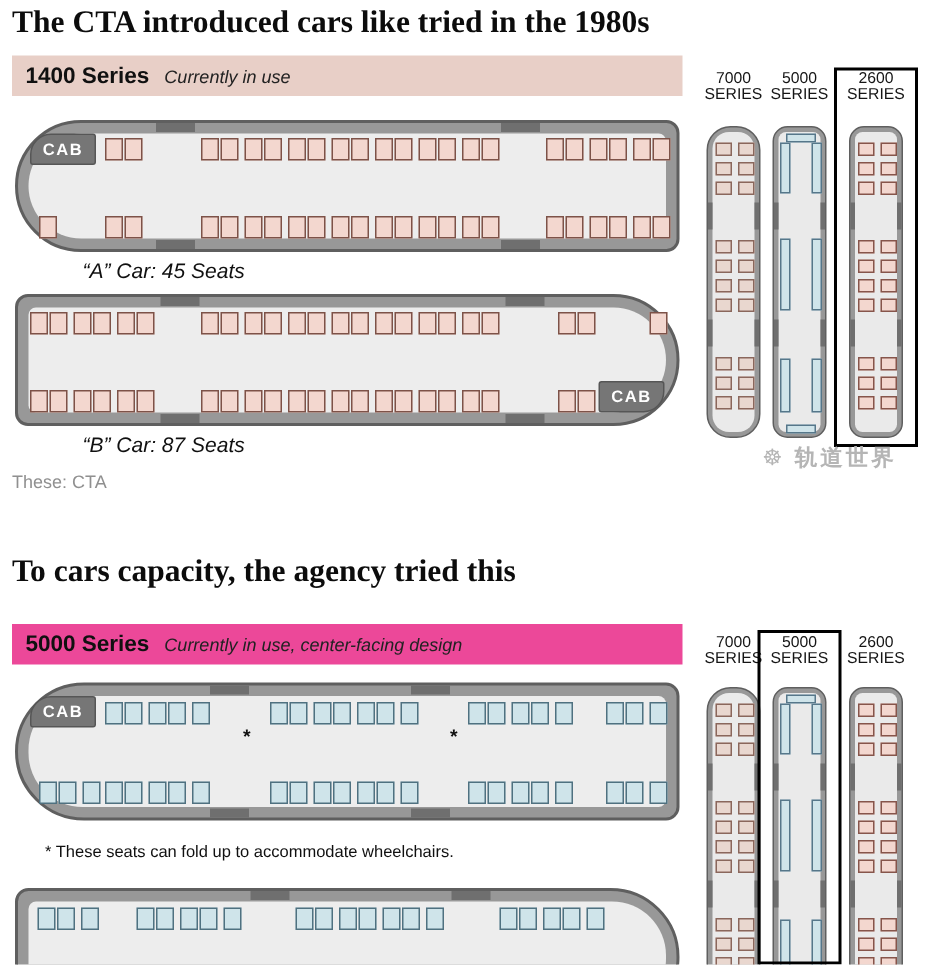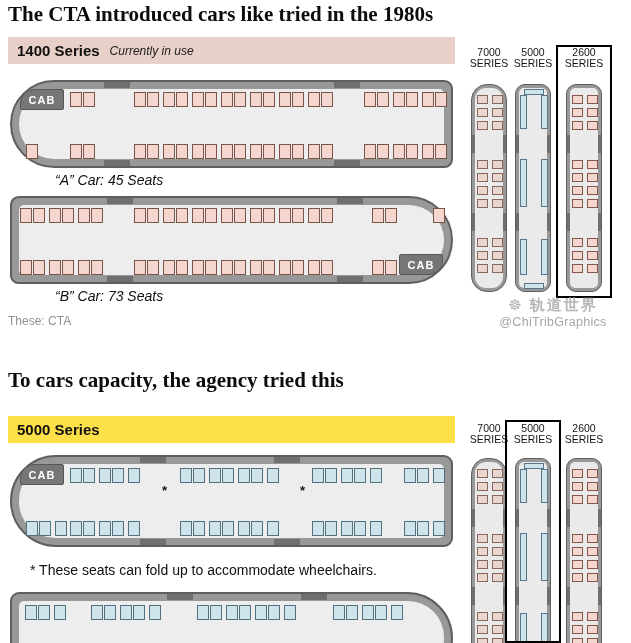--- a/index.html
+++ b/index.html
@@ -8,21 +8,21 @@
     font-family:"Liberation Sans","DejaVu Sans",sans-serif;
   }
   .abs{position:absolute}
   .headline{font-family:"Liberation Serif","DejaVu Serif",serif;font-weight:700;font-size:21px;line-height:1.15;color:#0c0c0c}
   .banner{height:27px;width:447px;display:flex;align-items:center;padding-left:9px;box-sizing:border-box}
   .banner-title{font-size:15px;font-weight:700;color:#101010}
   .banner-sub{font-size:12px;font-style:italic;color:#222;margin-left:10px}
   .caption{font-style:italic;font-size:14px;color:#101010}
   .incap{position:absolute;font-style:italic;font-size:14px;color:#101010;white-space:nowrap}
   .source{font-size:12px;color:#909090}
-  .note{font-size:14px;color:#101010}
+  .note{font-size:11px;color:#101010}
   .colhead{width:50px;text-align:center;font-size:10.5px;line-height:11px;color:#151515}
   .car{background:#989898;border:2px solid #5f5f5f;box-sizing:border-box}
   .taper-left{border-radius:46px 9px 9px 46px}
   .taper-right{border-radius:9px 46px 46px 9px}
   .floor{position:absolute;inset:7px;background:#ededed}
   .floor-left{border-radius:36px 5px 5px 36px}
   .floor-right{border-radius:5px 36px 36px 5px}
   .cab{position:absolute;width:44px;height:21px;background:#767676;border:1px solid #565656;color:#fff;
        font-size:11px;font-weight:700;letter-spacing:1px;display:flex;align-items:center;justify-content:center;box-sizing:border-box}
   .cab-tl{left:8px;top:7px;border-radius:14px 2px 2px 2px}
@@ -234,33 +234,33 @@
     <div class="seat" style="left: 222px; top: 62px; background: rgb(243, 215, 207); border-color: rgb(125, 82, 72);"></div>
     <div class="seat" style="left: 238px; top: 62px; background: rgb(243, 215, 207); border-color: rgb(125, 82, 72);"></div>
     <div class="seat" style="left: 251px; top: 62px; background: rgb(243, 215, 207); border-color: rgb(125, 82, 72);"></div>
     <div class="seat" style="left: 267px; top: 62px; background: rgb(243, 215, 207); border-color: rgb(125, 82, 72);"></div>
     <div class="seat" style="left: 280px; top: 62px; background: rgb(243, 215, 207); border-color: rgb(125, 82, 72);"></div>
     <div class="seat" style="left: 296px; top: 62px; background: rgb(243, 215, 207); border-color: rgb(125, 82, 72);"></div>
     <div class="seat" style="left: 309px; top: 62px; background: rgb(243, 215, 207); border-color: rgb(125, 82, 72);"></div>
     <div class="seat" style="left: 360px; top: 62px; background: rgb(243, 215, 207); border-color: rgb(125, 82, 72);"></div>
     <div class="seat" style="left: 373px; top: 62px; background: rgb(243, 215, 207); border-color: rgb(125, 82, 72);"></div>
   </div>
-<div class="abs caption" style="left:55px;top:288px;">“B” Car: 73 Seats</div>
+<div class="abs caption" style="left:55px;top:288px;">“B” Car: 87 Seats</div>
 
 <div class="abs source" style="left:8px;top:314px;">These: CTA</div>
 
 <div class="abs wm" style="left:478px;top:296px;width:150px;">
   <div class="wm-logo"><span>☸</span> <span>轨道世界</span></div>
-  <div class="wm-handle">@ChiTribGraphics</div>
 </div>
 
 <div class="abs headline" style="left:8px;top:368px;width:620px;">To cars capacity, the agency tried this</div>
 
-<div class="abs banner" style="left: 8px; top: 416px; background: #fde047; text-align: right;">
+<div class="abs banner" style="left: 8px; top: 416px; background: #ec4899; text-align: right;">
   <span class="banner-title">5000 Series</span>
+  <span class="banner-sub">Currently in use, center-facing design</span>
 </div>
 
 <div class="abs colhead" style="left:464px;top:423px;">
   <div>7000</div>
   <div>SERIES</div>
 </div>
 <div class="abs colhead" style="left:508px;top:423px;">
   <div>5000</div>
   <div>SERIES</div>
 </div>

